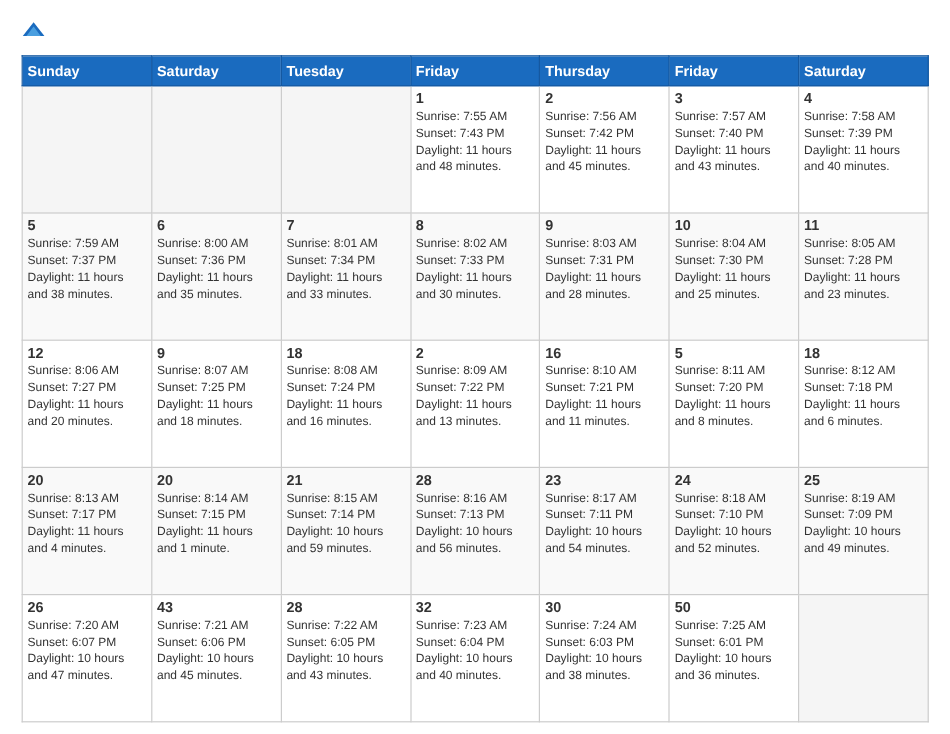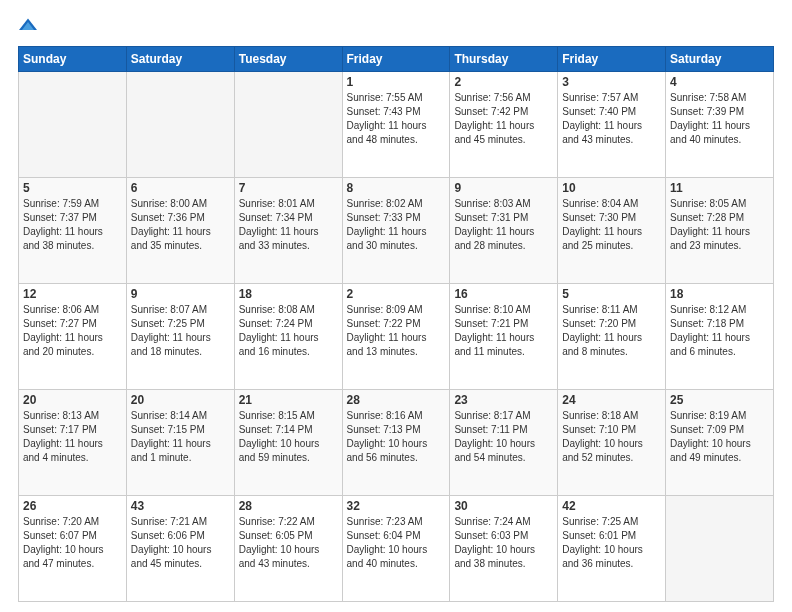--- a/index.html
+++ b/index.html
@@ -256,20 +256,20 @@
           </td>
           <td>
             <span class="day-number">32</span>
             <div class="day-info">Sunrise: 7:23 AM<br>Sunset: 6:04 PM<br>Daylight: 10 hours and 40 minutes.</div>
           </td>
           <td>
             <span class="day-number">30</span>
             <div class="day-info">Sunrise: 7:24 AM<br>Sunset: 6:03 PM<br>Daylight: 10 hours and 38 minutes.</div>
           </td>
           <td>
-            <span class="day-number">42</span>
+            <span class="day-number">50</span>
             <div class="day-info">Sunrise: 7:25 AM<br>Sunset: 6:01 PM<br>Daylight: 10 hours and 36 minutes.</div>
           </td>
           <td class="empty"></td>
         </tr>
       </tbody>
   </table>
 </div>
 
 </body></html>

